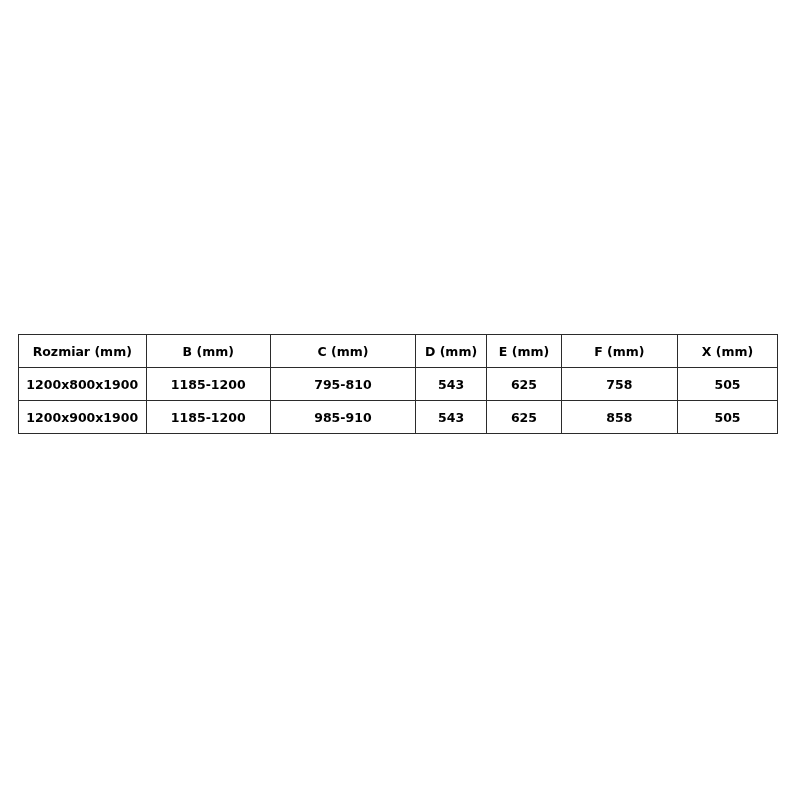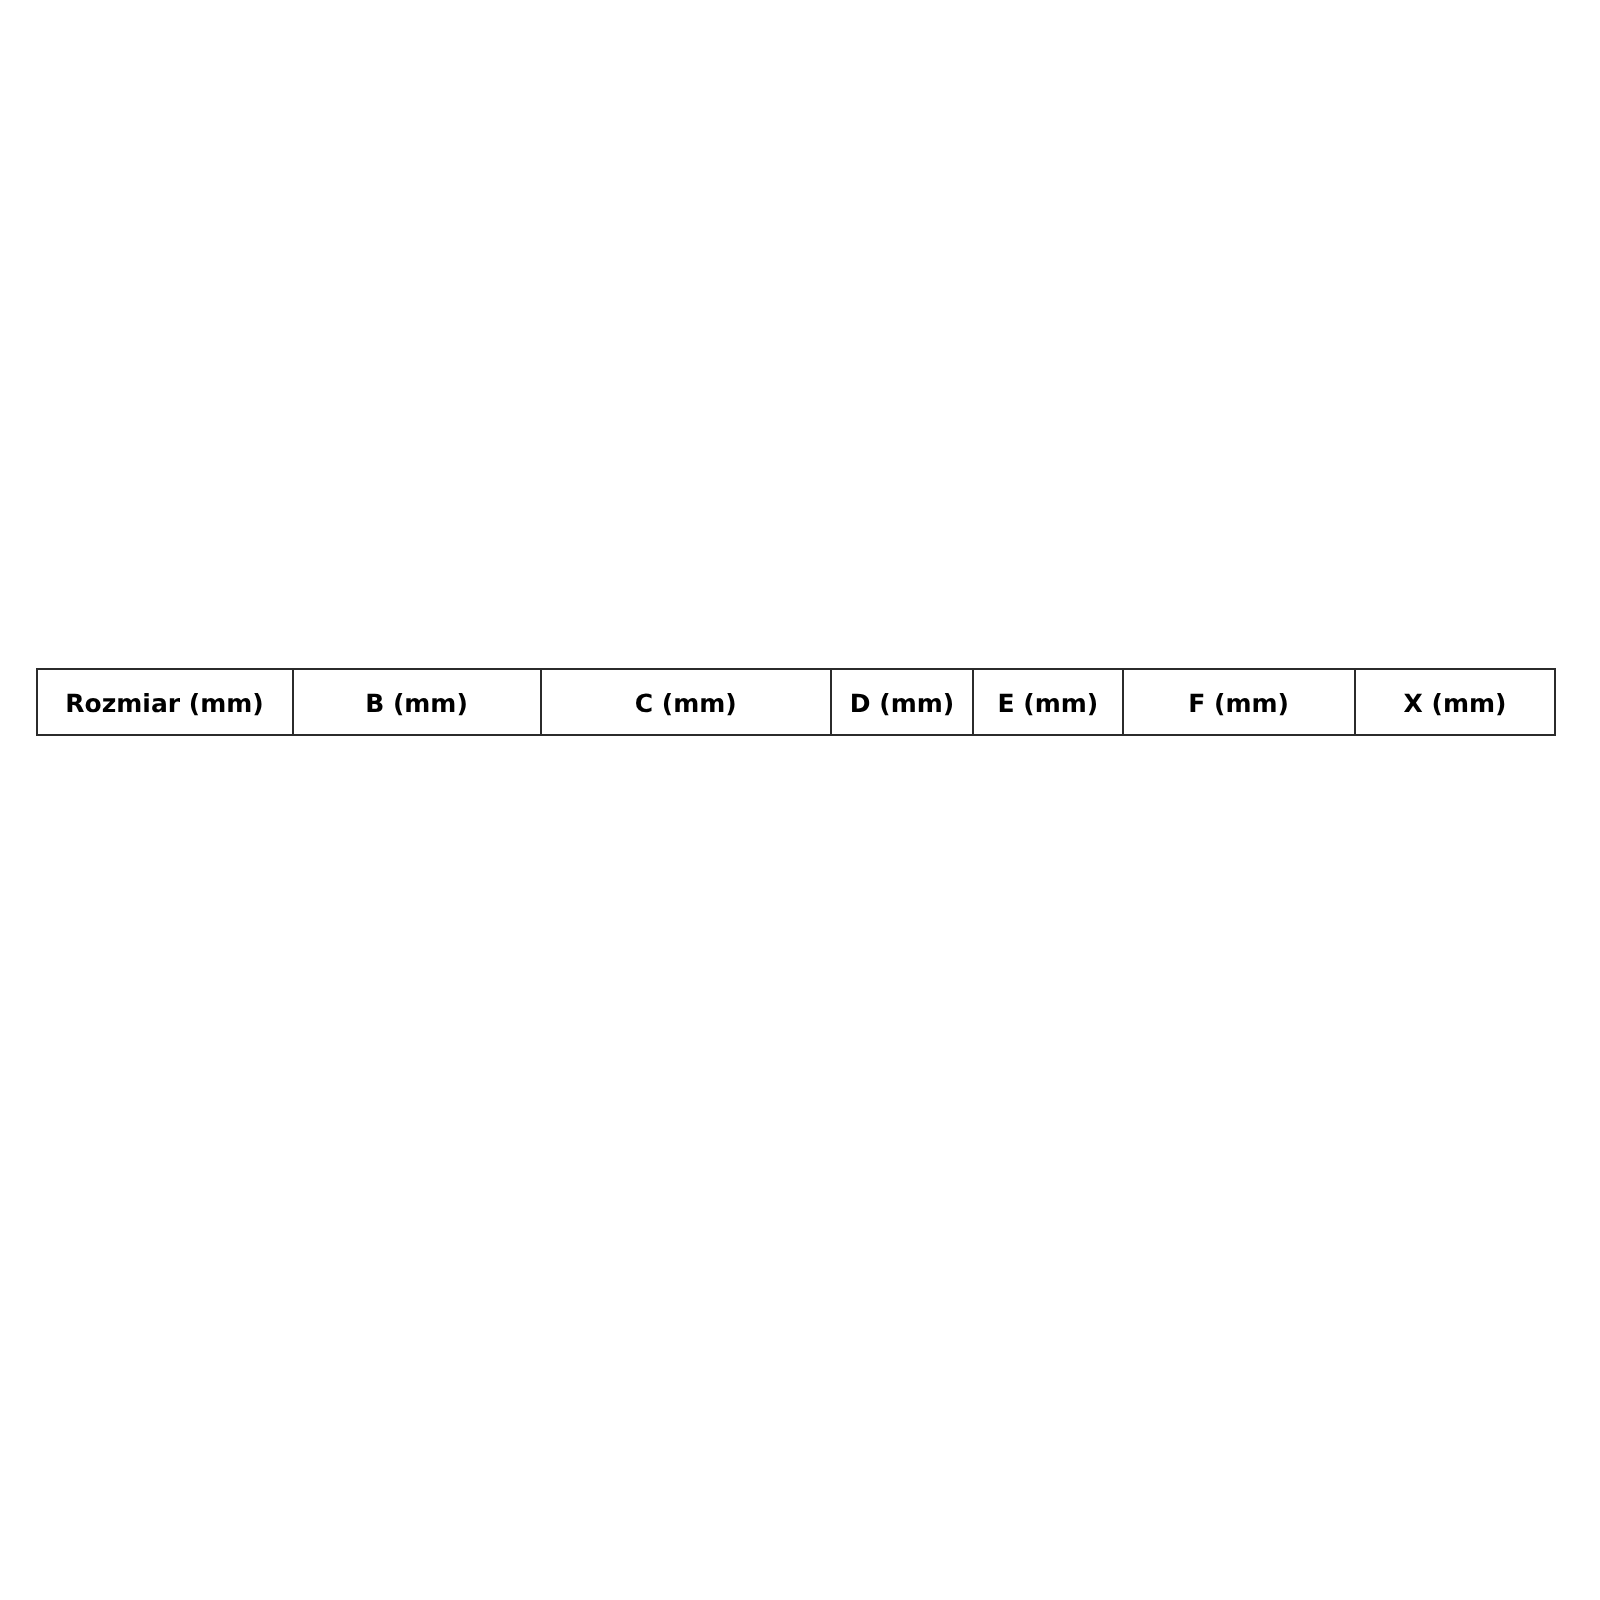--- a/index.html
+++ b/index.html
@@ -70,15 +70,33 @@
         <th>Rozmiar (mm)</th>
         <th>B (mm)</th>
         <th>C (mm)</th>
         <th>D (mm)</th>
         <th>E (mm)</th>
         <th>F (mm)</th>
         <th>X (mm)</th>
       </tr>
     </thead>
     <tbody>
+      <tr>
+        <td>1200x800x1900</td>
+        <td>1185-1200</td>
+        <td>795-810</td>
+        <td>543</td>
+        <td>625</td>
+        <td>758</td>
+        <td>505</td>
+      </tr>
+      <tr>
+        <td>1200x900x1900</td>
+        <td>1185-1200</td>
+        <td>985-910</td>
+        <td>543</td>
+        <td>625</td>
+        <td>858</td>
+        <td>505</td>
+      </tr>
     </tbody>
   </table>
 </div>
 
 </body></html>

